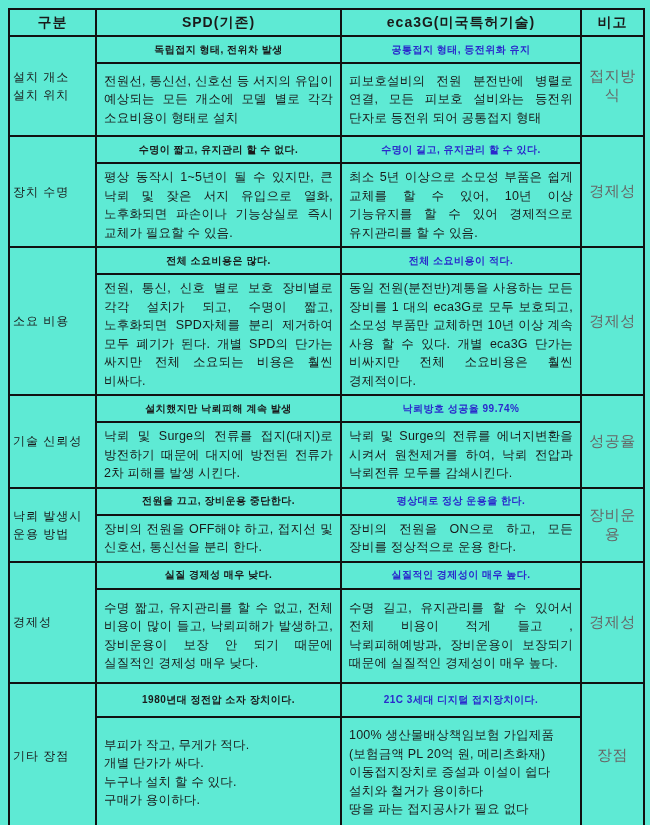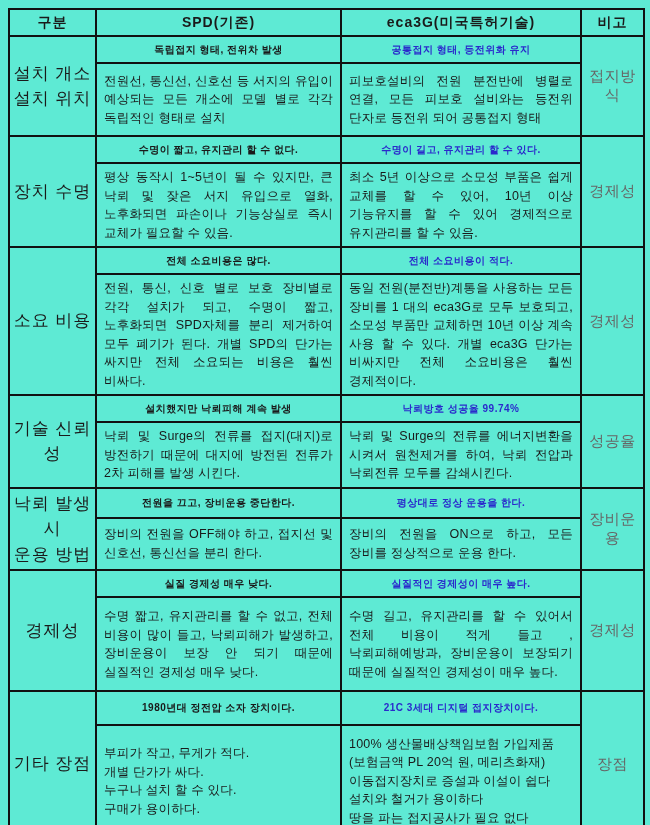--- a/index.html
+++ b/index.html
@@ -35,22 +35,22 @@
   th.hdr {
     font-size: 14px;
     font-weight: bold;
     text-align: center;
     vertical-align: middle;
     height: 27px;
     padding: 2px;
     letter-spacing: 1px;
   }
   td.cat {
-    font-size: 17px;
-    text-align: center;
+    font-size: 12px;
+    text-align: left;
     vertical-align: middle;
     white-space: pre-line;
     padding: 2px 3px;
     letter-spacing: 1px;
     line-height: 1.5;
     border-radius: 24px;
   }
   td.sum {
     font-size: 10px;
     font-weight: bold;
@@ -111,21 +111,21 @@
     </tr>
 
     <tr>
       <td class="cat" rowspan="2">설치 개소
 설치 위치</td>
       <td class="sum spd">독립접지 형태, 전위차 발생</td>
       <td class="sum eca">공통접지 형태, 등전위화 유지</td>
       <td class="remark" rowspan="2">접지방식</td>
     </tr>
     <tr class="h73">
-      <td class="body">전원선, 통신선, 신호선 등 서지의 유입이 예상되는 모든 개소에 모델 별로 각각 독립적인 형태로 설치</td>
+      <td class="body">전원선, 통신선, 신호선 등 서지의 유입이 예상되는 모든 개소에 모델 별로 각각 소요비용이 형태로 설치</td>
       <td class="body">피보호설비의 전원 분전반에 병렬로 연결, 모든 피보호 설비와는 등전위 단자로 등전위 되어 공통접지 형태</td>
     </tr>
 
     <tr>
       <td class="cat" rowspan="2">장치 수명</td>
       <td class="sum spd">수명이 짧고, 유지관리 할 수 없다.</td>
       <td class="sum eca">수명이 길고, 유지관리 할 수 있다.</td>
       <td class="remark" rowspan="2">경제성</td>
     </tr>
     <tr class="h78">

